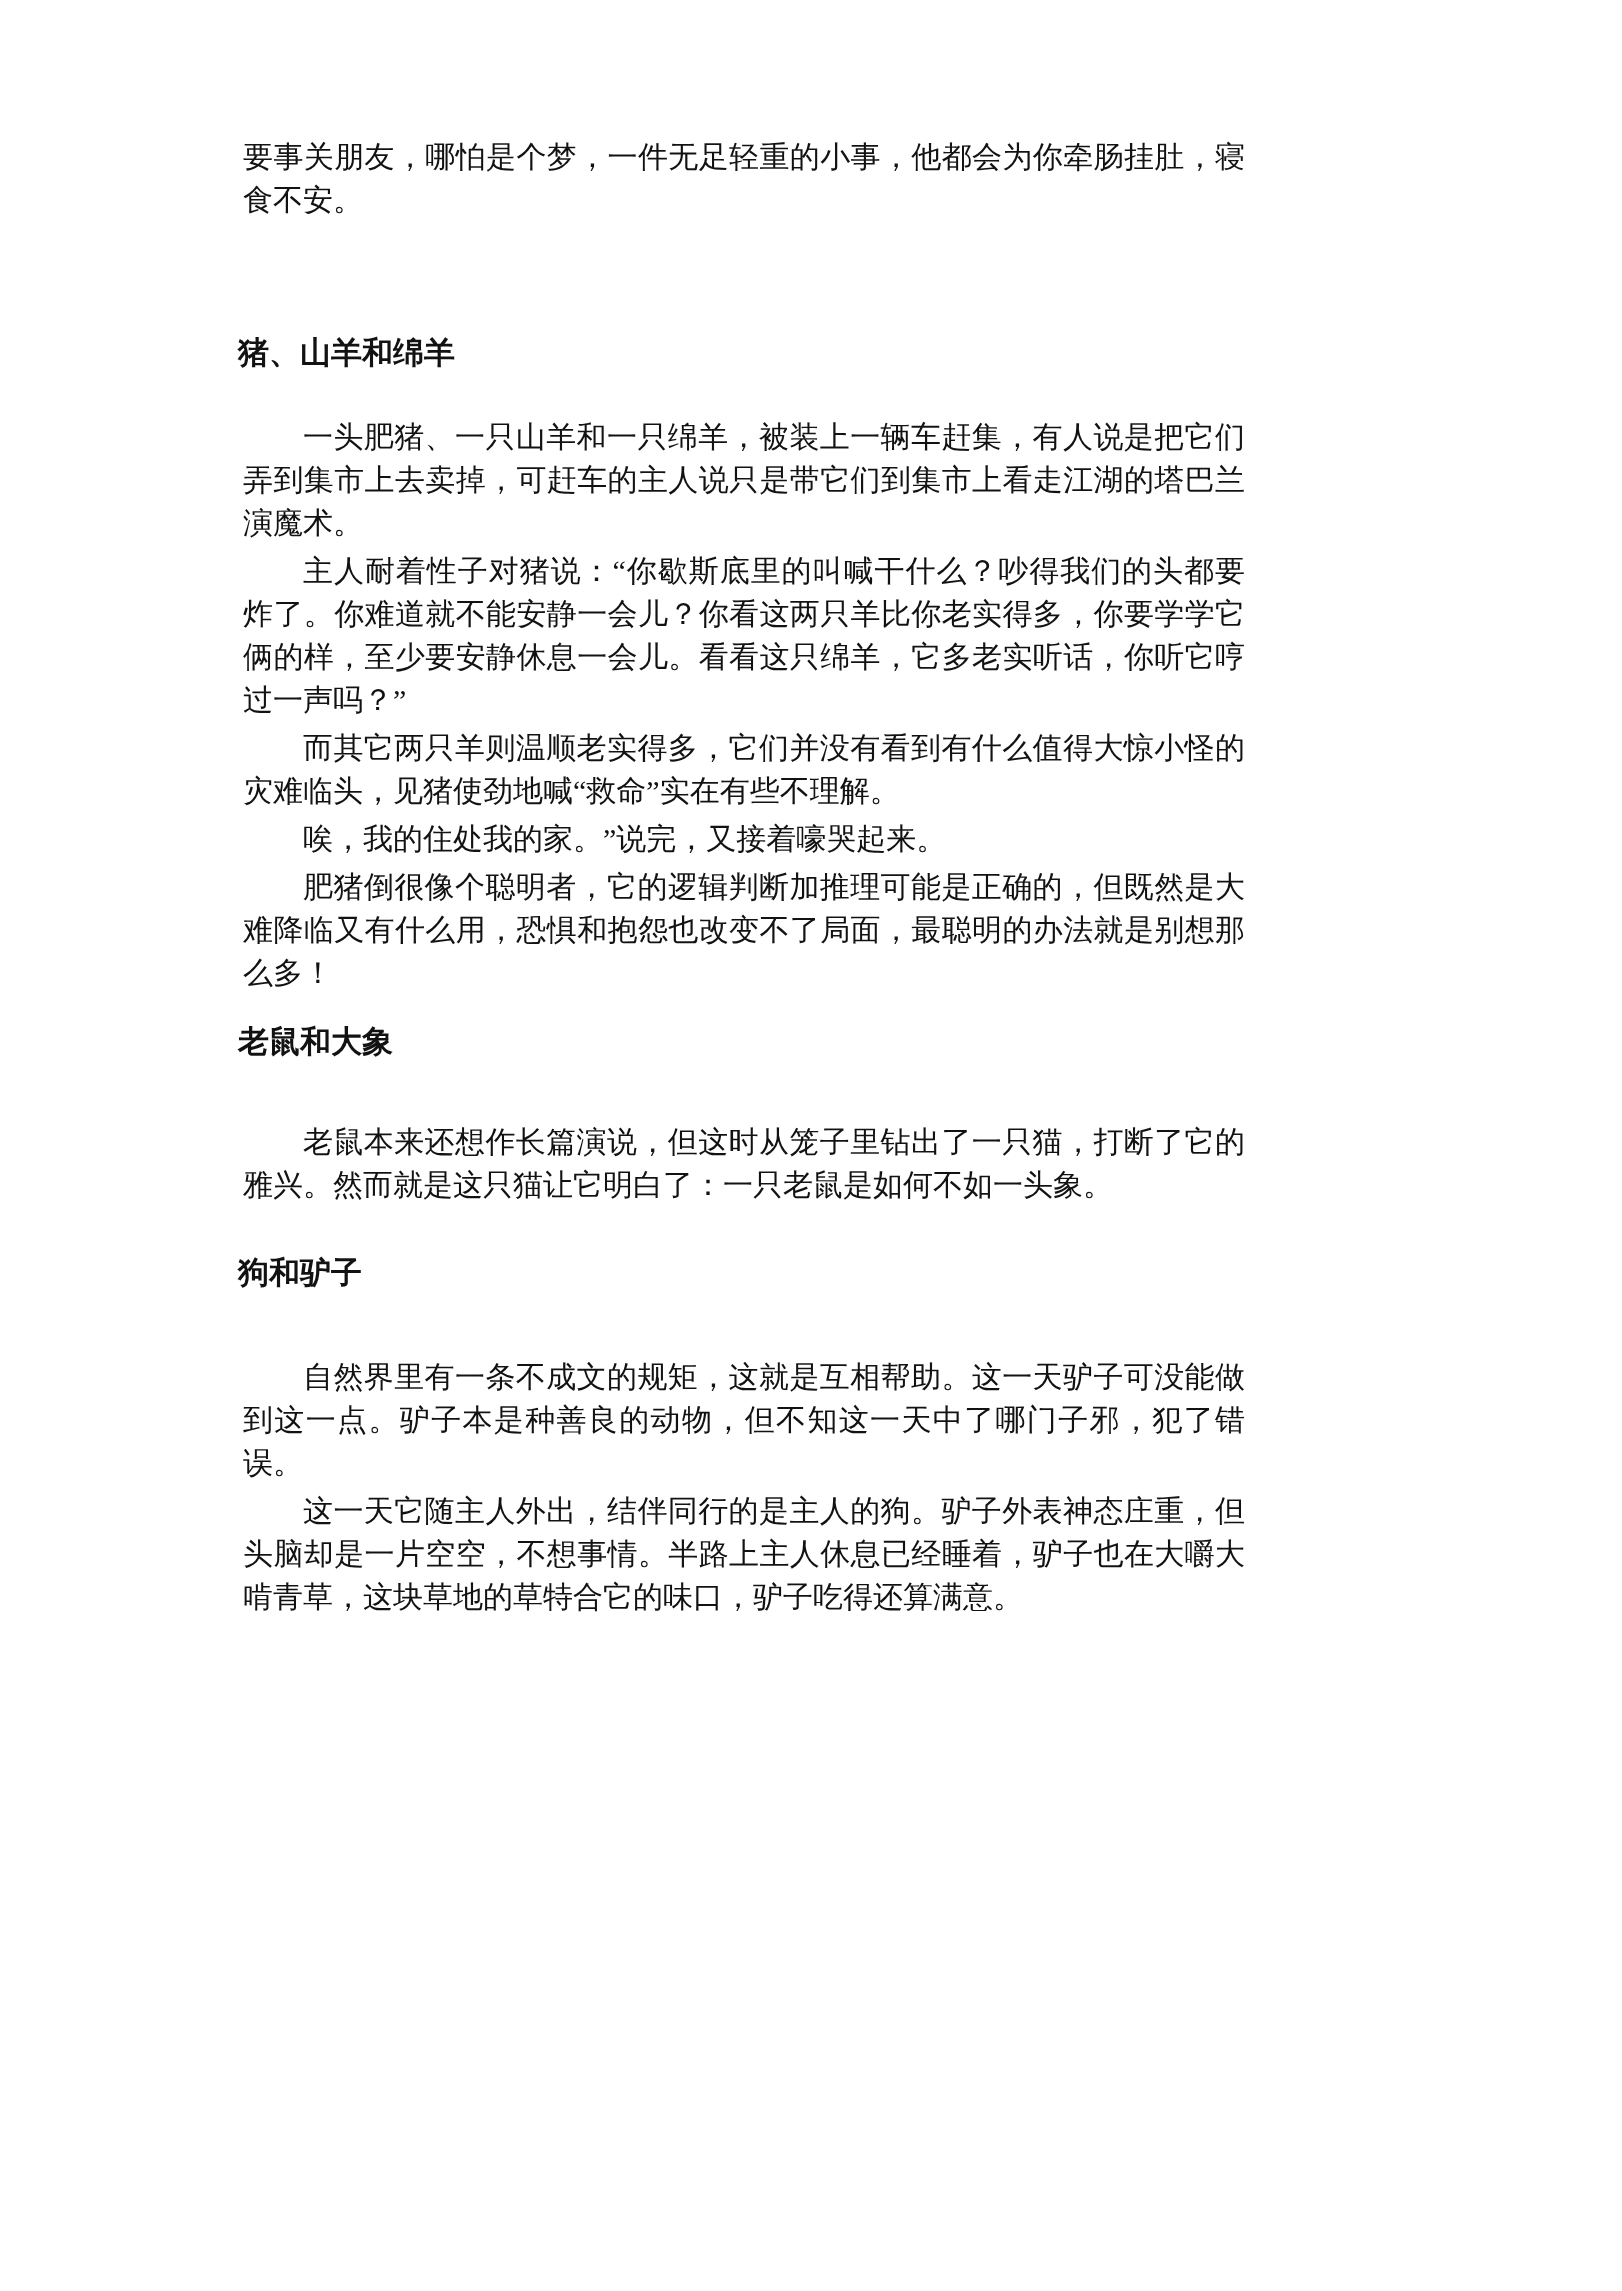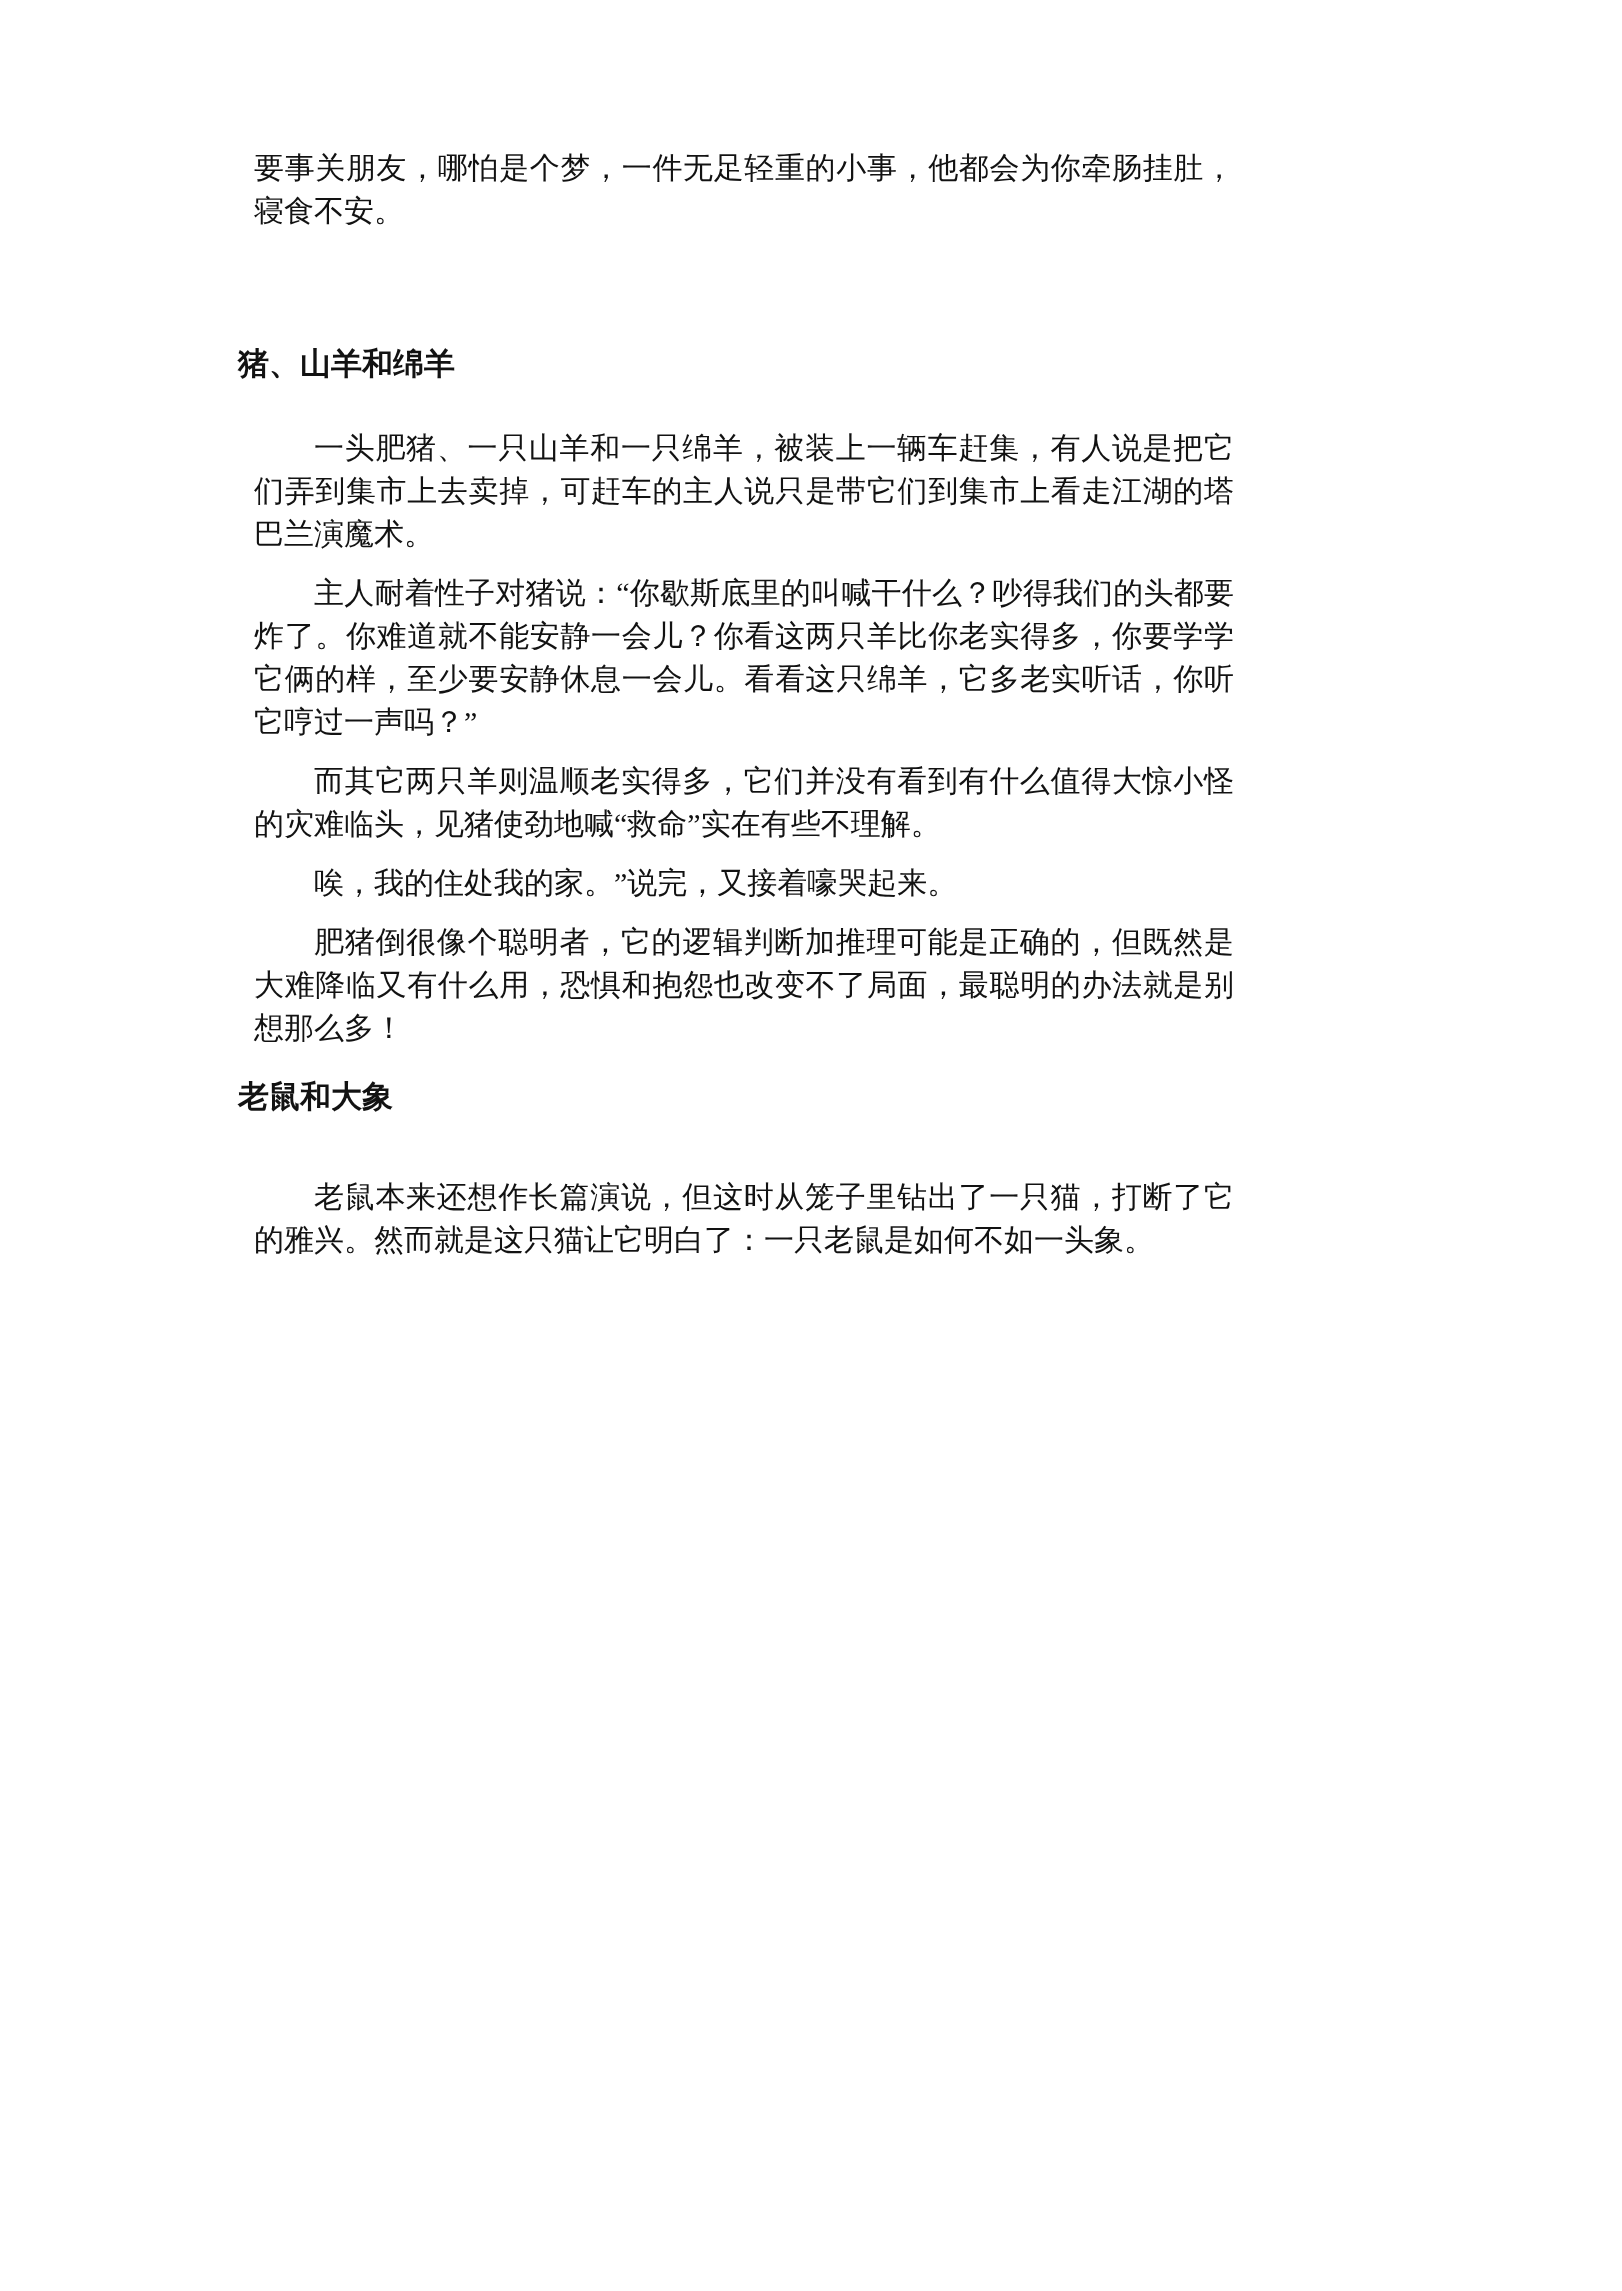--- a/index.html
+++ b/index.html
@@ -20,21 +20,21 @@
     padding: 130px 372px 59px 238px;
     background: #ffffff;
     color: #121212;
     font-family: "Liberation Serif", "DejaVu Serif", serif;
     font-size: 30px;
     line-height: 43px;
     text-align: justify;
     text-justify: inter-ideograph;
   }
   .para {
-    margin: 16px;
+    margin: 5px;
     text-indent: 2em;
   }
   .para.no-indent {
     text-indent: 0;
   }
   .story-title {
     font-family: "Liberation Sans", "DejaVu Sans", sans-serif;
     font-weight: bold;
     font-size: 31px;
     line-height: 43px;
@@ -60,15 +60,20 @@
     <p class="para">而其它两只羊则温顺老实得多，它们并没有看到有什么值得大惊小怪的灾难临头，见猪使劲地喊“救命”实在有些不理解。</p>
     <p class="para">唉，我的住处我的家。”说完，又接着嚎哭起来。</p>
     <p class="para">肥猪倒很像个聪明者，它的逻辑判断加推理可能是正确的，但既然是大难降临又有什么用，恐惧和抱怨也改变不了局面，最聪明的办法就是别想那么多！</p>
   </section>
 
   <section class="story s2">
     <h2 class="story-title">老鼠和大象</h2>
     <p class="para">老鼠本来还想作长篇演说，但这时从笼子里钻出了一只猫，打断了它的雅兴。然而就是这只猫让它明白了：一只老鼠是如何不如一头象。</p>
   </section>
 
+  <section class="story s3">
+    <h2 class="story-title">狗和驴子</h2>
+    <p class="para">自然界里有一条不成文的规矩，这就是互相帮助。这一天驴子可没能做到这一点。驴子本是种善良的动物，但不知这一天中了哪门子邪，犯了错误。</p>
+    <p class="para">这一天它随主人外出，结伴同行的是主人的狗。驴子外表神态庄重，但头脑却是一片空空，不想事情。半路上主人休息已经睡着，驴子也在大嚼大啃青草，这块草地的草特合它的味口，驴子吃得还算满意。</p>
+  </section>
 
 </div>
 
 
 </body></html>

